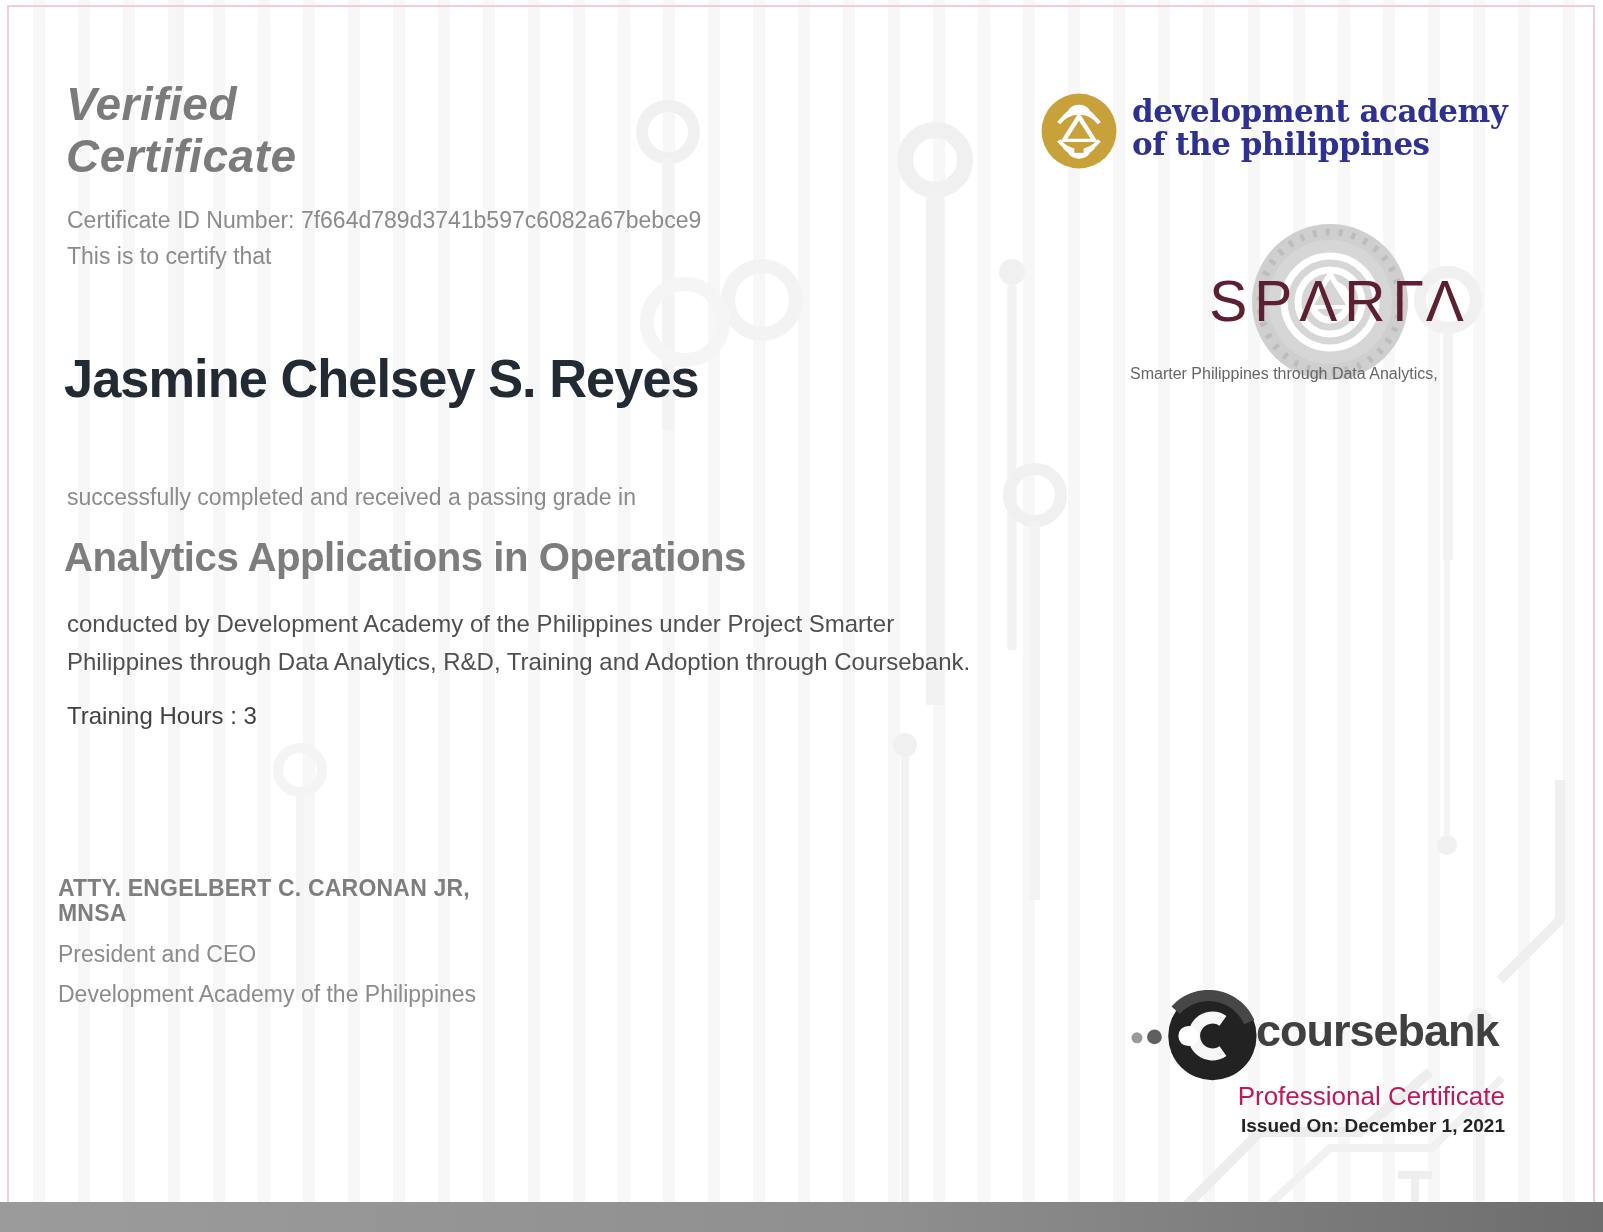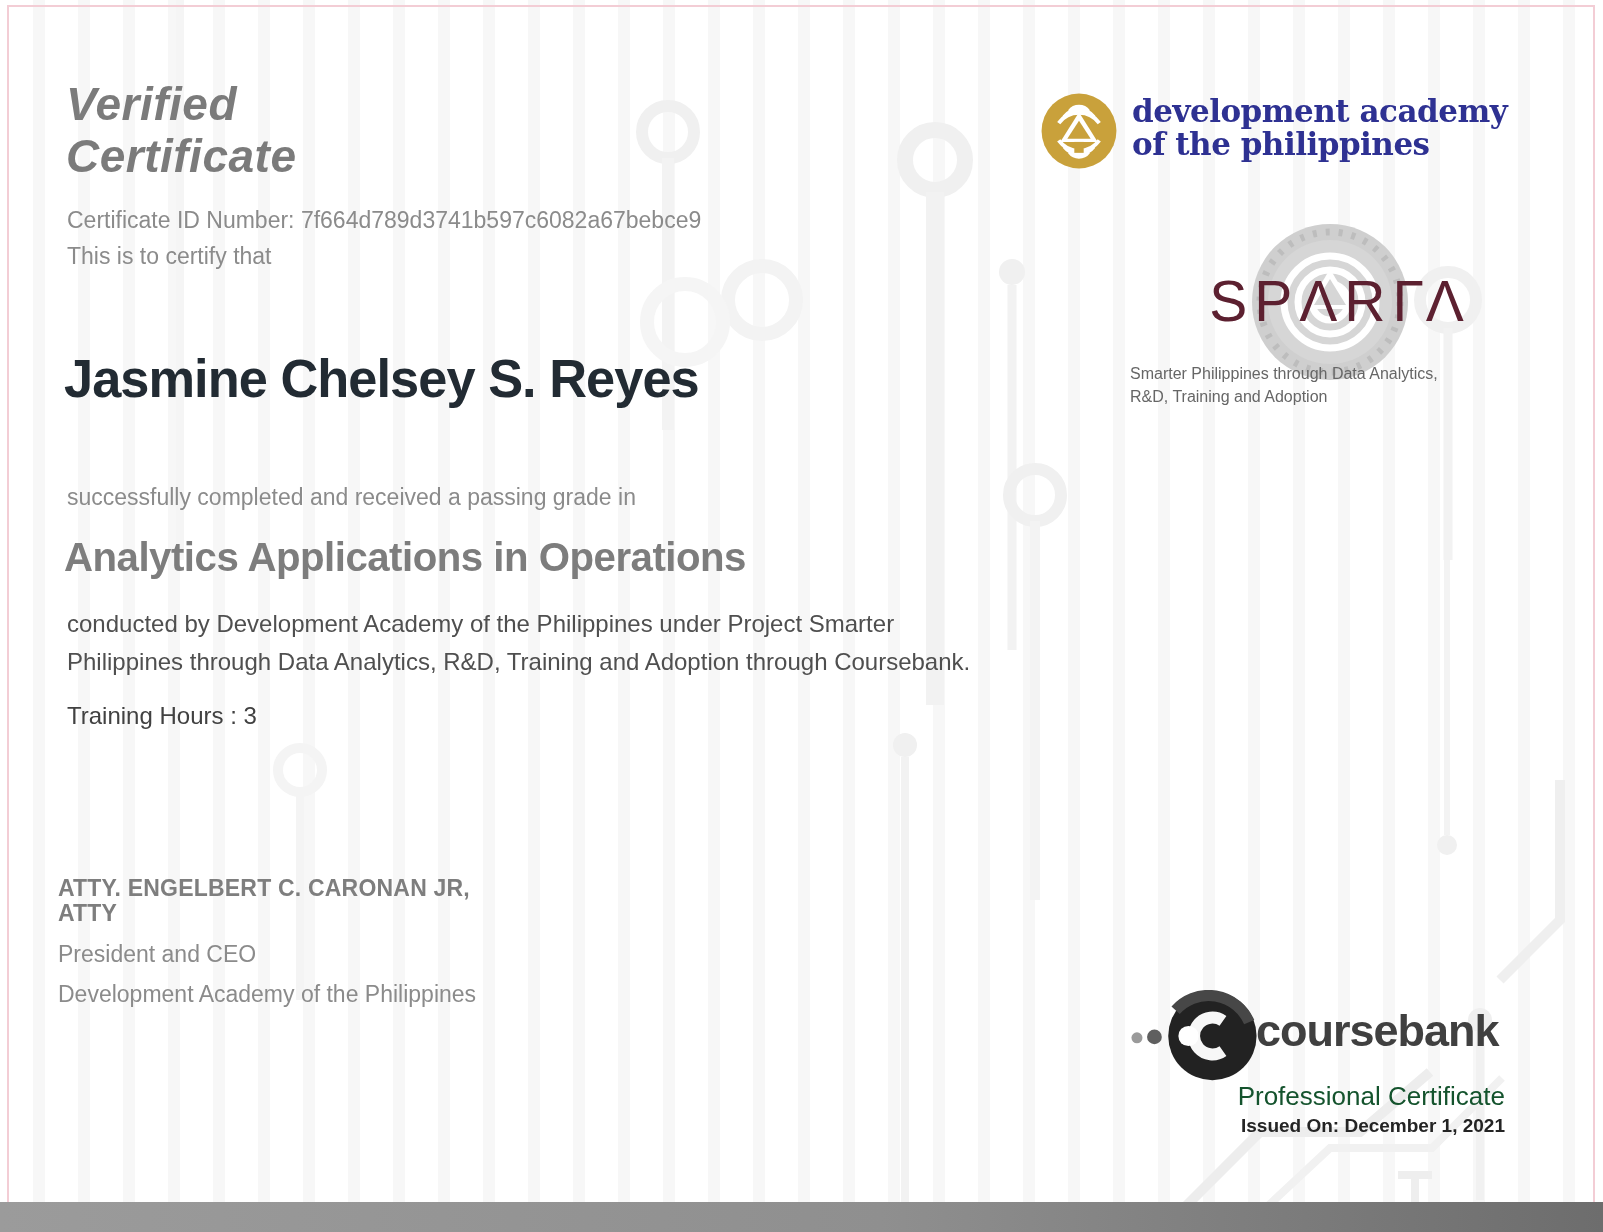--- a/index.html
+++ b/index.html
@@ -67,21 +67,21 @@
   .sparta-tagline{
     left:1130px;top:362px;width:400px;
     font-size:16px;color:#666;line-height:1.45;
   }
 
   .cb-logo{left:1128px;top:990px;width:132px;height:92px;}
   .cb-wordmark{
     left:1256px;top:1005px;font-size:45px;font-weight:800;color:#404040;
     letter-spacing:-1px;
   }
-  .cb-type{right:98px;top:1081px;font-size:26px;color:#14532d;}
+  .cb-type{right:98px;top:1081px;font-size:26px;color:#be185d;}
   .cb-issued{right:98px;top:1115px;font-size:19px;font-weight:bold;color:#242424;text-align:right;}
 </style>
 </head>
 <body>
 
 <div class="stripes"></div>
 <svg class="circuit" width="1603" height="1232" viewBox="0 0 1603 1232" aria-hidden="true">
   <g fill="none" stroke="#f0f0f0">
     <circle cx="935" cy="160" r="30" stroke-width="16"></circle>
     <line x1="935" y1="192" x2="935" y2="705" stroke-width="18" stroke="#f2f2f2"></line>
@@ -122,21 +122,21 @@
 <div class="abs cert-id">Certificate ID Number: 7f664d789d3741b597c6082a67bebce9</div>
 <div class="abs certify-line">This is to certify that</div>
 <div class="abs recipient">Jasmine Chelsey S. Reyes</div>
 <div class="abs completion">successfully completed and received a passing grade in</div>
 <div class="abs course-title">Analytics Applications in Operations</div>
 <div class="abs conducted">conducted by Development Academy of the Philippines under Project Smarter Philippines through Data Analytics, R&amp;D, Training and Adoption through Coursebank.</div>
 <div class="abs hours">Training Hours : 3</div>
 
 <div class="abs signatory">
   <div class="sig-name">ATTY. ENGELBERT C. CARONAN JR,</div>
-  <div class="sig-name">ATTY</div>
+  <div class="sig-name">MNSA</div>
   <div class="sig-role">President and CEO</div>
   <div class="sig-role">Development Academy of the Philippines</div>
 </div>
 
 <svg class="abs dap-logo" viewBox="0 0 100 100" aria-hidden="true">
   <circle cx="50" cy="50" r="48" fill="#c9a13b"></circle>
   <g fill="none" stroke="#ffffff" stroke-width="5">
     <path d="M24 40 A32 32 0 0 1 76 40"></path>
     <path d="M31 32 A24 24 0 0 1 69 32"></path>
     <path d="M38 25 A15 15 0 0 1 62 25"></path>
@@ -164,21 +164,20 @@
     <path d="M112 85 A18 18 0 0 0 148 85"></path>
     <path d="M98 85 A32 32 0 0 0 162 85"></path>
     <path d="M84 85 A46 46 0 0 0 176 85"></path>
   </g>
   <path d="M130 52 L154 92 L106 92 Z" fill="#ffffff"></path>
   <path d="M130 62 L146 88 L114 88 Z" fill="#d6d6d6"></path>
 </svg>
 <div class="abs sparta-wordmark">SPΛRΓΛ</div>
 <div class="abs sparta-tagline">
   <div>Smarter Philippines through Data Analytics,</div>
-  <div>R&amp;D, Training and Adoption</div>
 </div>
 
 <svg class="abs cb-logo" viewBox="0 0 140 100" aria-hidden="true">
   <circle cx="8" cy="52" r="6" fill="#9a9a9a"></circle>
   <circle cx="27" cy="51" r="8" fill="#5f5f5f"></circle>
   <circle cx="90" cy="50" r="48" fill="#222222"></circle>
   <path d="M50 22 A48 48 0 0 1 130 35" fill="none" stroke="#474747" stroke-width="12"></path>
   <path d="M101.5 33.6 A20 20 0 1 0 101.5 66.4" fill="none" stroke="#f7f7f7" stroke-width="13"></path>
   <circle cx="64" cy="50" r="11" fill="#ffffff"></circle>
 </svg>

